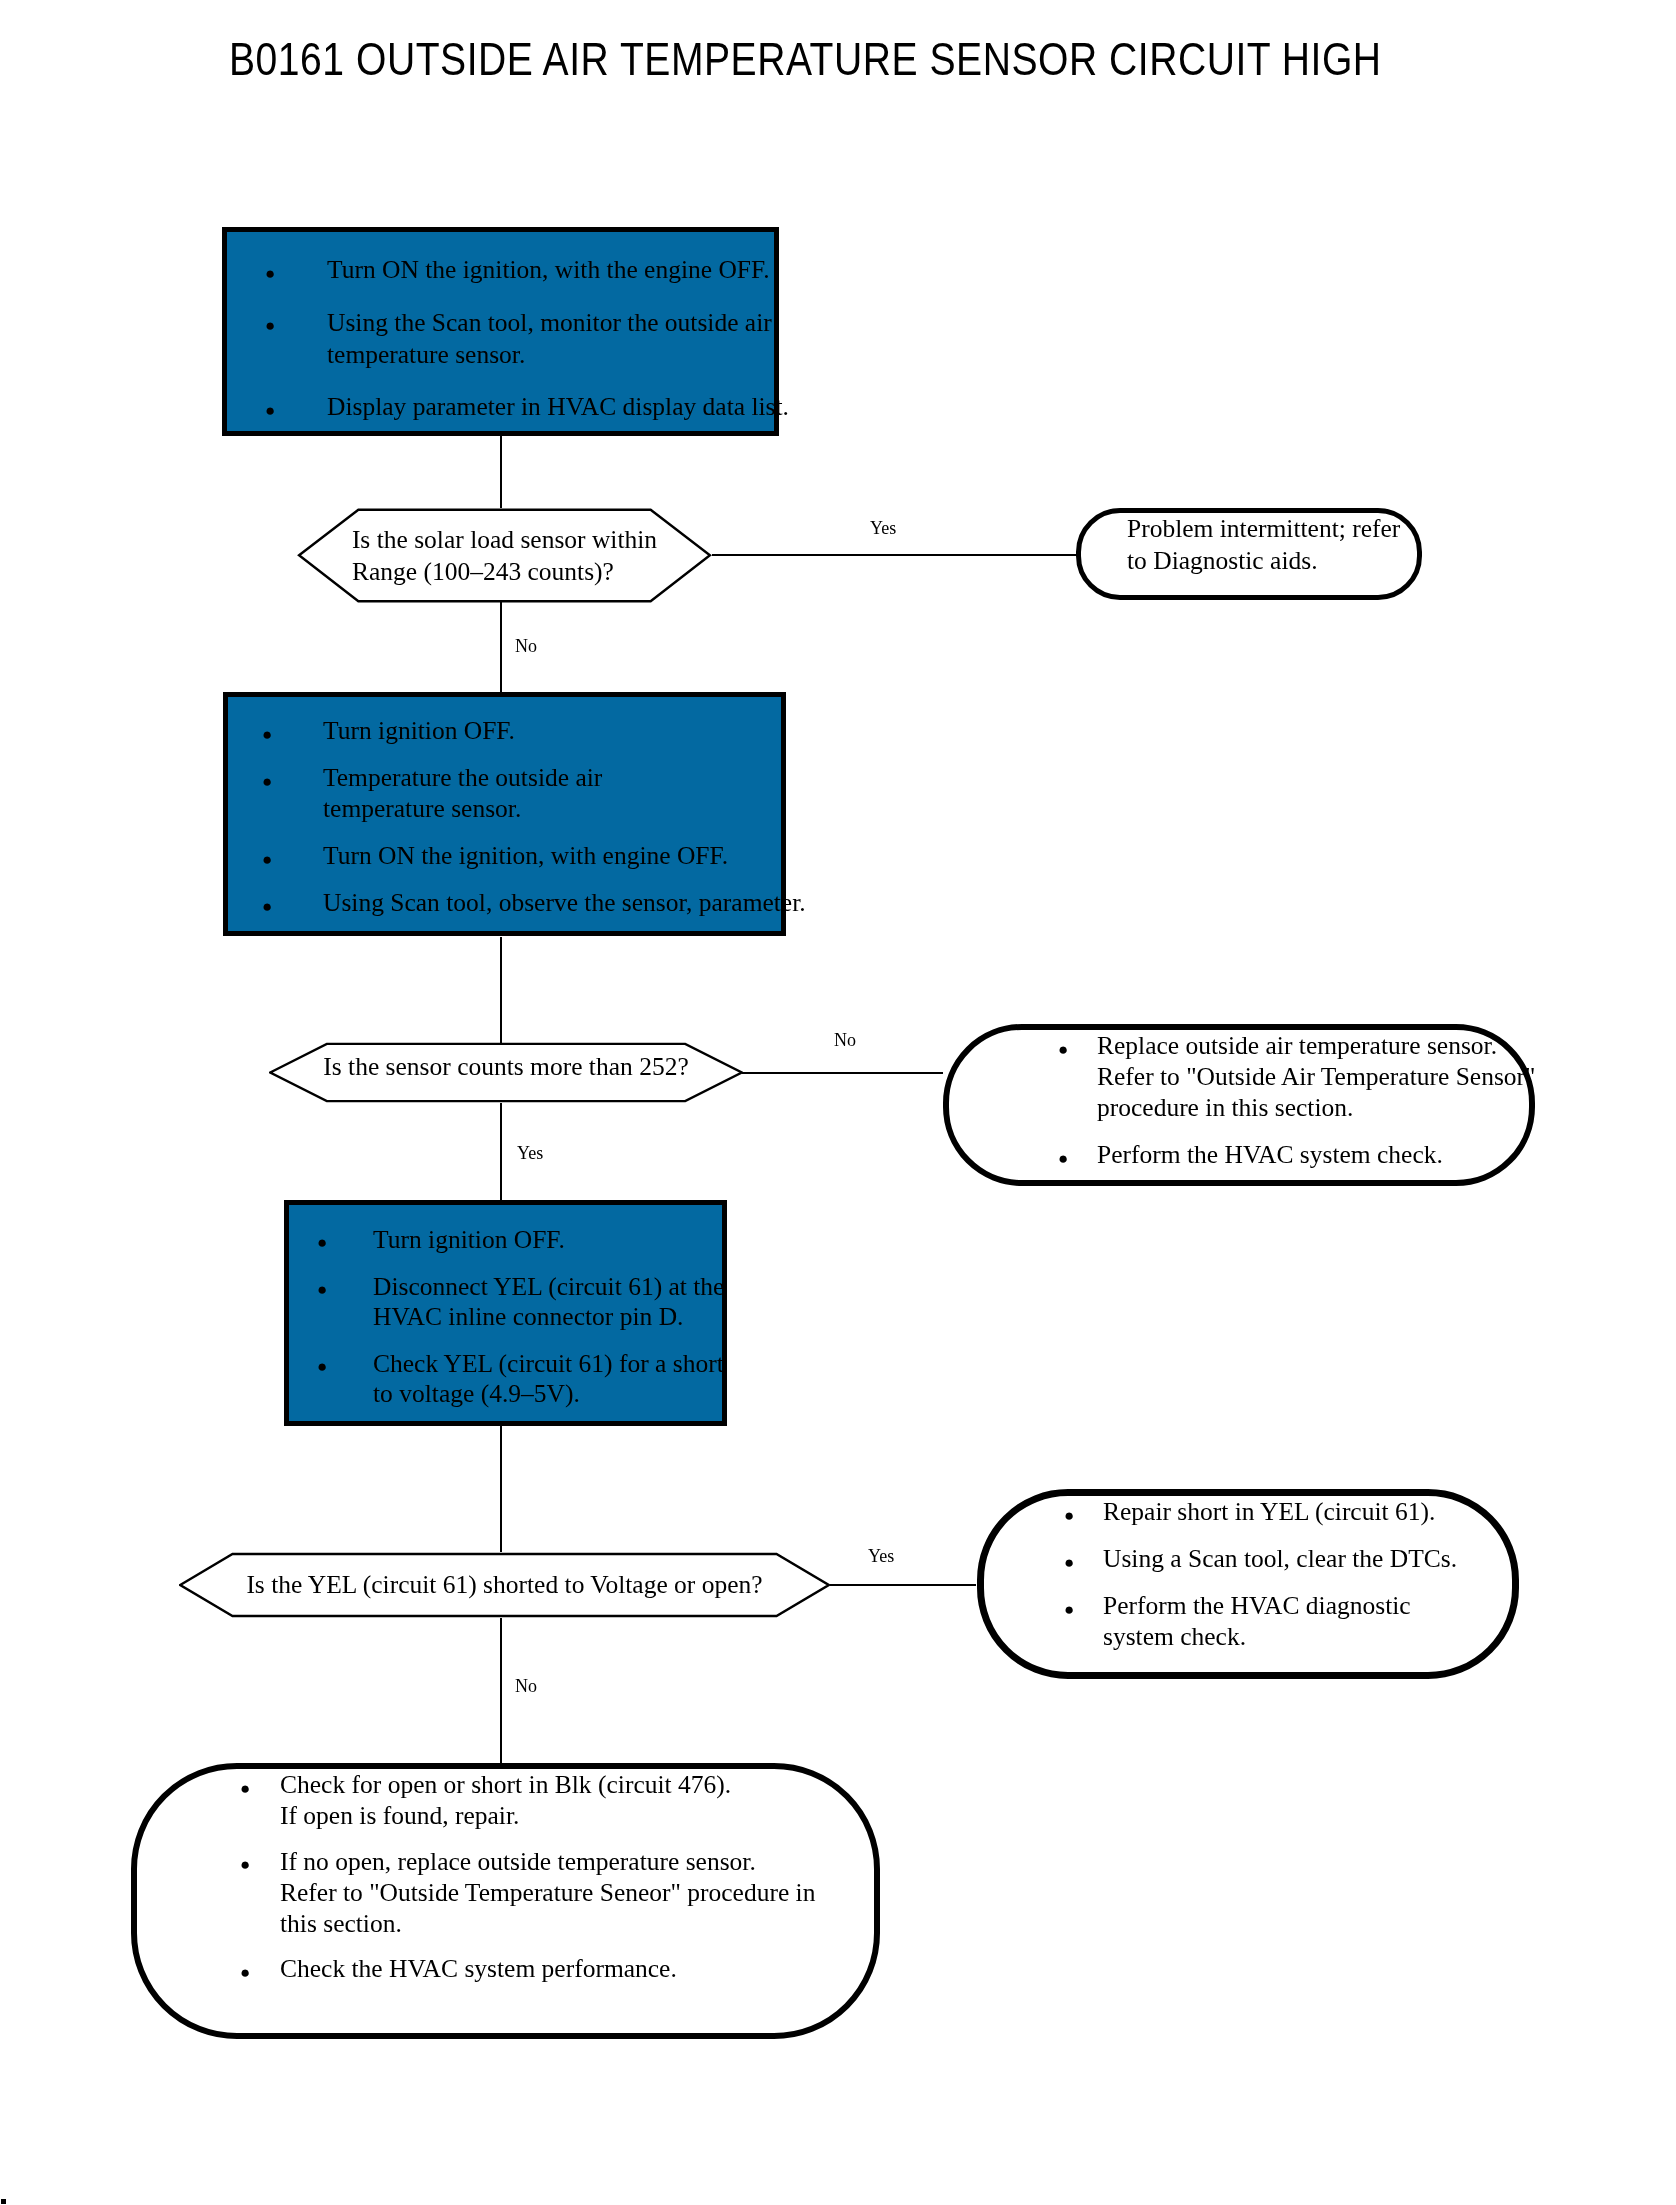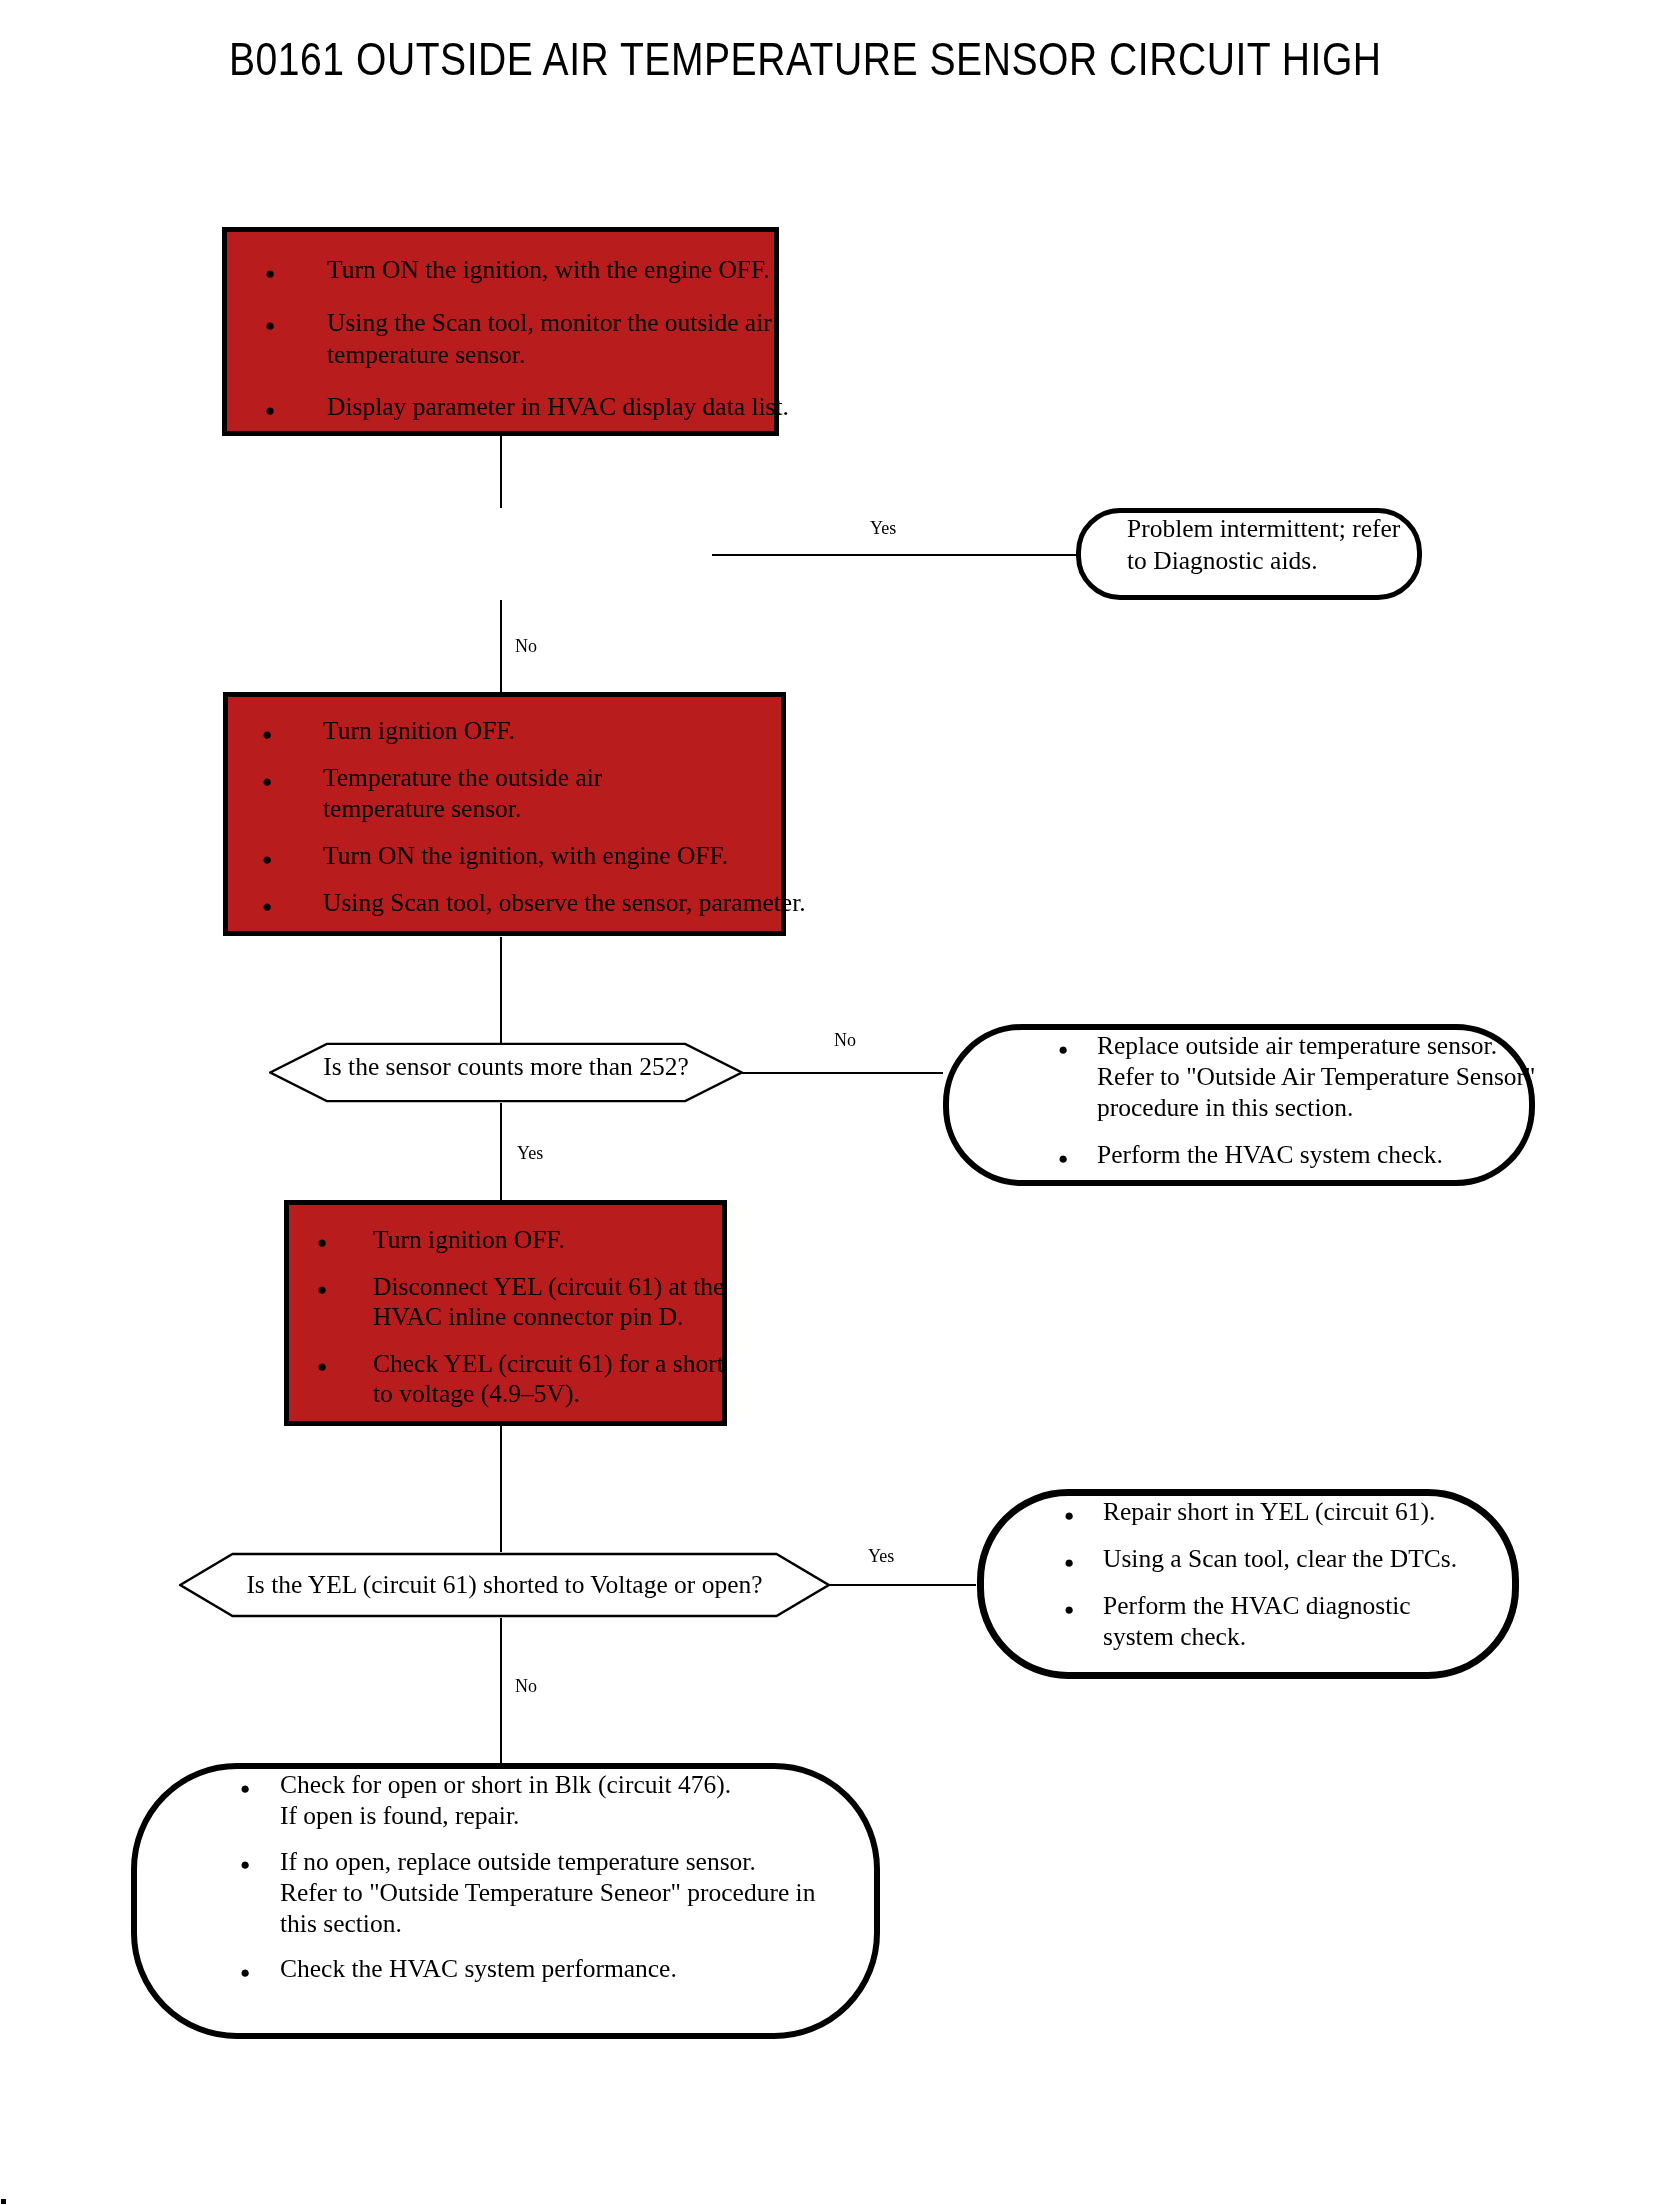--- a/index.html
+++ b/index.html
@@ -24,21 +24,21 @@
     transform:scaleX(0.85);
     transform-origin:left top;
   }
   
   .vline{position:absolute;width:2.4px;background:#000;}
   .hline{position:absolute;height:2.4px;background:#000;}
   
   .process{
     position:absolute;
     border:5.5px solid #000;
-    background:#b91c1c;
+    background:#0369a1;
     box-sizing:border-box;
   }
   .process ul, .terminal ul{
     list-style:none;
     margin:0;
     padding:0;
   }
   .process li, .terminal li{
     position:relative;
     font-size:25.5px;
@@ -136,20 +136,31 @@
       <li>
           <span>Using the Scan tool, monitor the outside air</span>
           <span>temperature sensor.</span>
         </li>
       <li>
           <span>Display parameter in HVAC display data list.</span>
         </li>
     </ul>
   </div>
 
+  <div class="decision" style="left:297px;top:508px;width:415px;height:95px;">
+    <svg width="415" height="95" viewBox="0 0 683 157">
+      <polygon points="2,78 100,3 583,3 681,78 583,154 100,154" fill="#ffffff" stroke="#000000" stroke-width="4"></polygon>
+    </svg>
+    <div class="qtext">
+      <div>
+        <span>Is the solar load sensor within</span>
+        <span>Range (100–243 counts)?</span>
+      </div>
+    </div>
+  </div>
 
   <div class="terminal t-plain" id="terminal1">
     <div class="ttext">
       <span>Problem intermittent; refer</span>
       <span>to Diagnostic aids.</span>
     </div>
   </div>
 
   <div class="process" id="box2">
     <ul>

